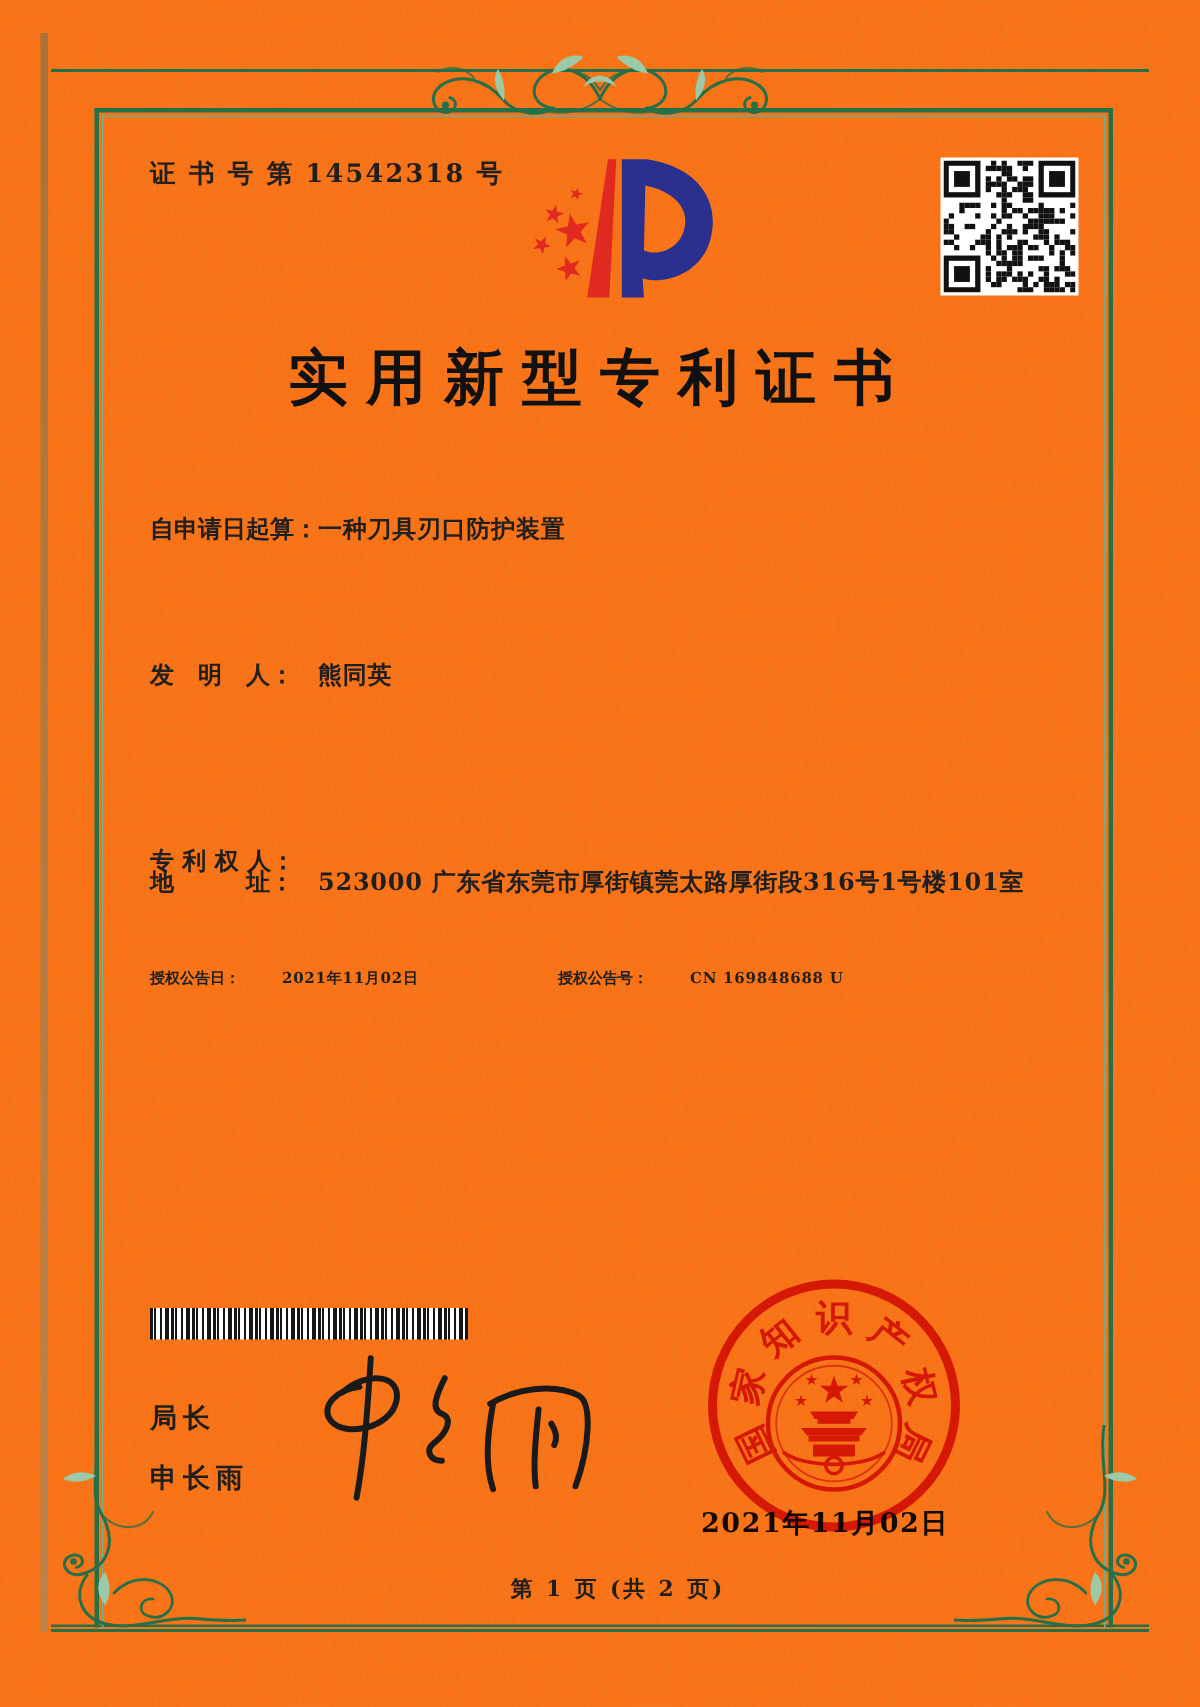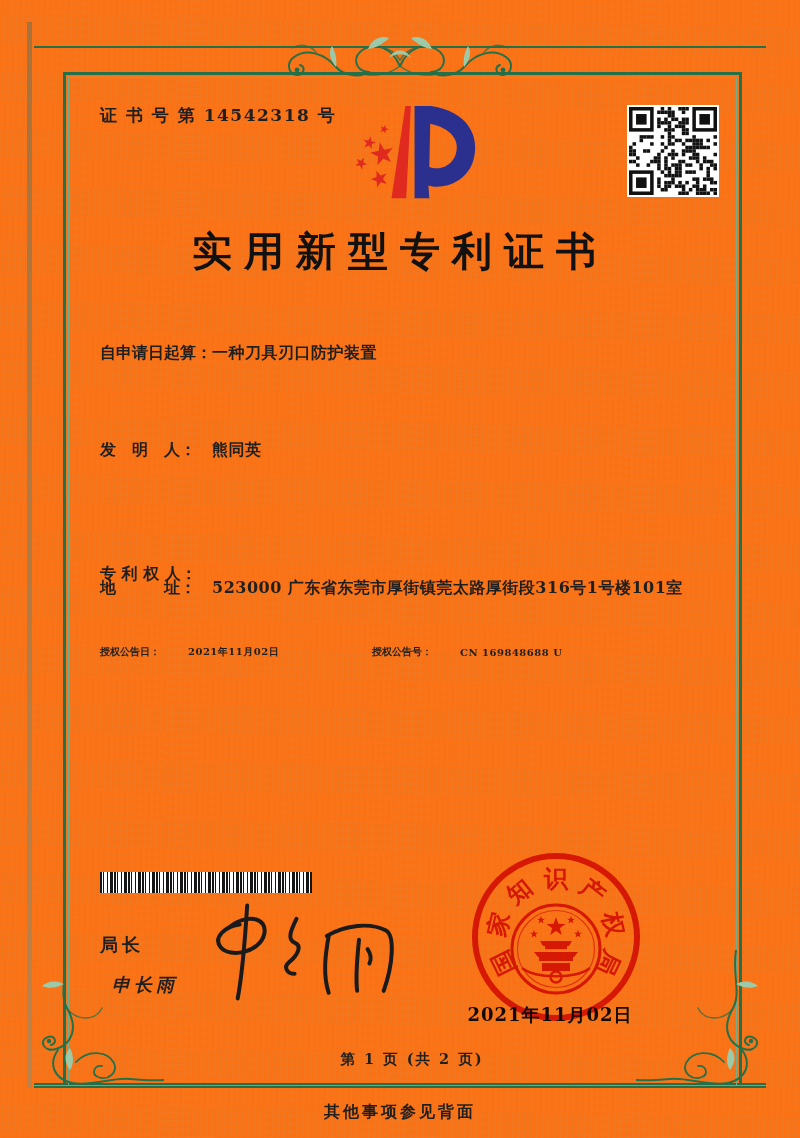--- a/index.html
+++ b/index.html
@@ -49,21 +49,21 @@
   .grant-left .lab,.grant-right .lab{ white-space:nowrap; }
   .grant-left .val,.grant-right .val{ letter-spacing:.5px; }
 
   .body-text{ position:absolute; left:95px; top:681px; width:616px; font-size:16px;
     line-height:24.5px; color:#262626; font-weight:500; }
   .body-text p{ text-indent:2em; text-align:justify; }
 
   .barcode{ position:absolute; left:100px; top:872px; width:212px; height:21px;
     background:repeating-linear-gradient(90deg,#151515 0 2px,#fff 2px 3px,#151515 3px 4px,#fff 4px 7px,#151515 7px 8px,#fff 8px 10px,#151515 10px 13px,#fff 13px 14px); }
   .signer-title{ position:absolute; left:100px; top:933px; font-size:18px; font-weight:700; letter-spacing:4px; }
-  .signer-name{ position:absolute; left:112px; top:973px; font-size:18px; font-weight:700; letter-spacing:4px;font-style:italic; }
+  .signer-name{ position:absolute; left:100px; top:973px; font-size:18px; font-weight:700; letter-spacing:4px; }
   .signature{ position:absolute; left:196px; top:898px; width:218px; height:108px; }
 
   .seal{ position:absolute; left:462px; top:843px; width:188px; height:188px; mix-blend-mode:multiply; opacity:.95; }
   .seal text{ font-size:24px; font-weight:700; fill:var(--seal-red,#d9291d); text-anchor:middle; dominant-baseline:central; }
   .seal-date{ position:absolute; left:452px; top:1003px; width:196px; text-align:center;
     font-size:18px; font-weight:700; letter-spacing:1px; color:#151515; mix-blend-mode:multiply; }
 
   .page-indicator{ position:absolute; left:12px; top:1050px; width:100%; text-align:center;
     font-size:14.5px; font-weight:600; letter-spacing:2px; }
   .back-note{ position:absolute; left:0; top:1102px; width:100%; text-align:center;
@@ -413,14 +413,13 @@
         <rect x="-17" y="8" width="34" height="4"></rect>
         <rect x="-14" y="14" width="28" height="8"></rect>
       </g>
       <circle cy="28" r="5.5" fill="none" stroke-width="2.4"></circle>
       <path d="M-34,19 C-20,30 20,30 34,19" fill="none" stroke-width="2.4"></path>
     </g>
   </svg>
   <div class="seal-date">2021年11月02日</div>
 
   <div class="page-indicator">第 1 页 (共 2 页)</div>
-  <div class="back-note">其他事项参见背面</div>
 </div>
 
 </body></html>

